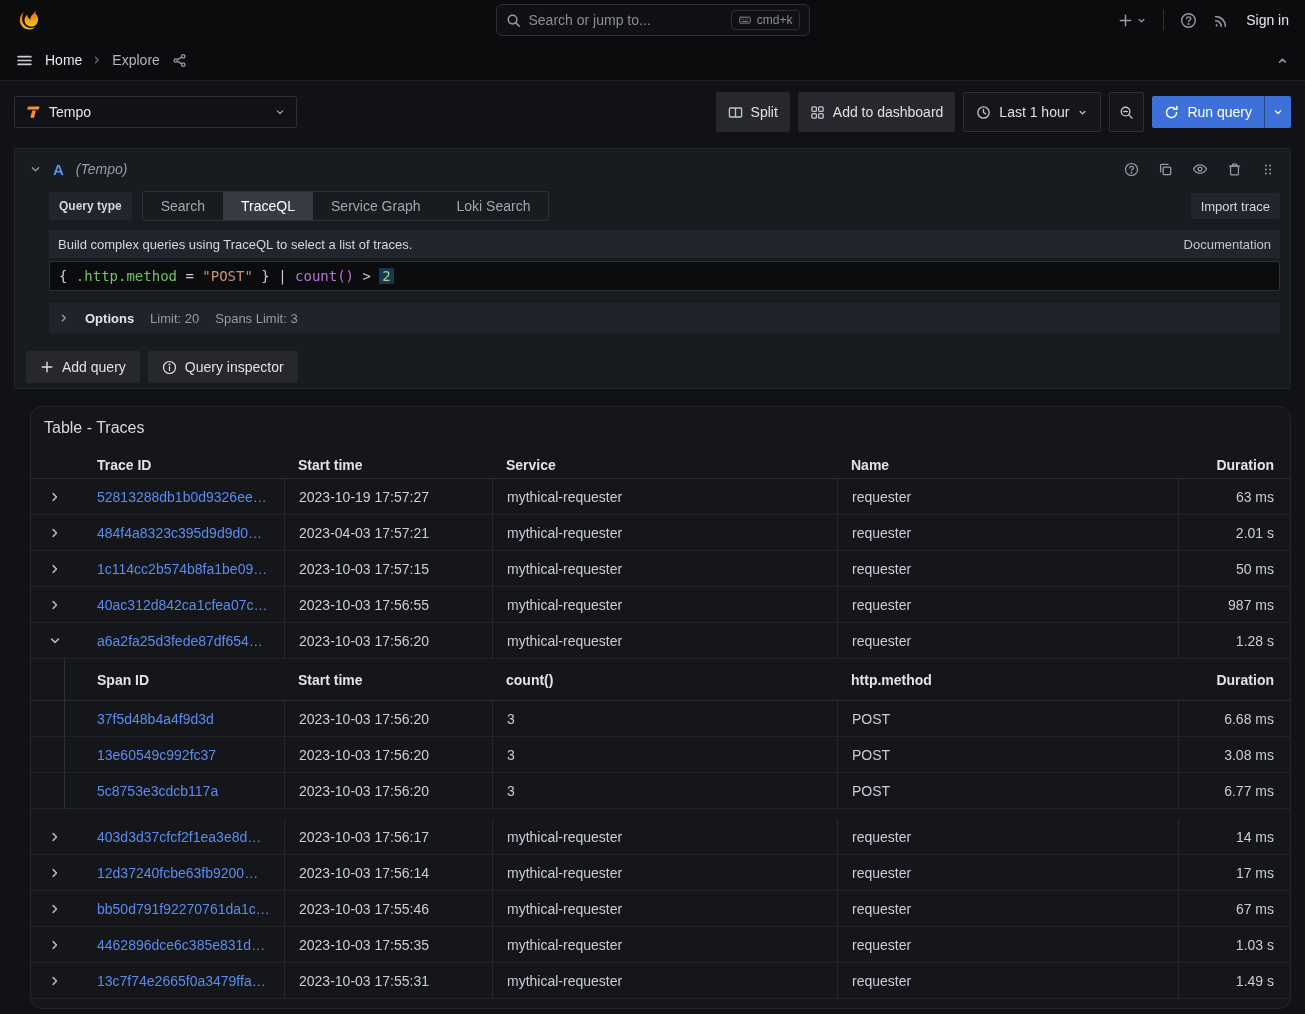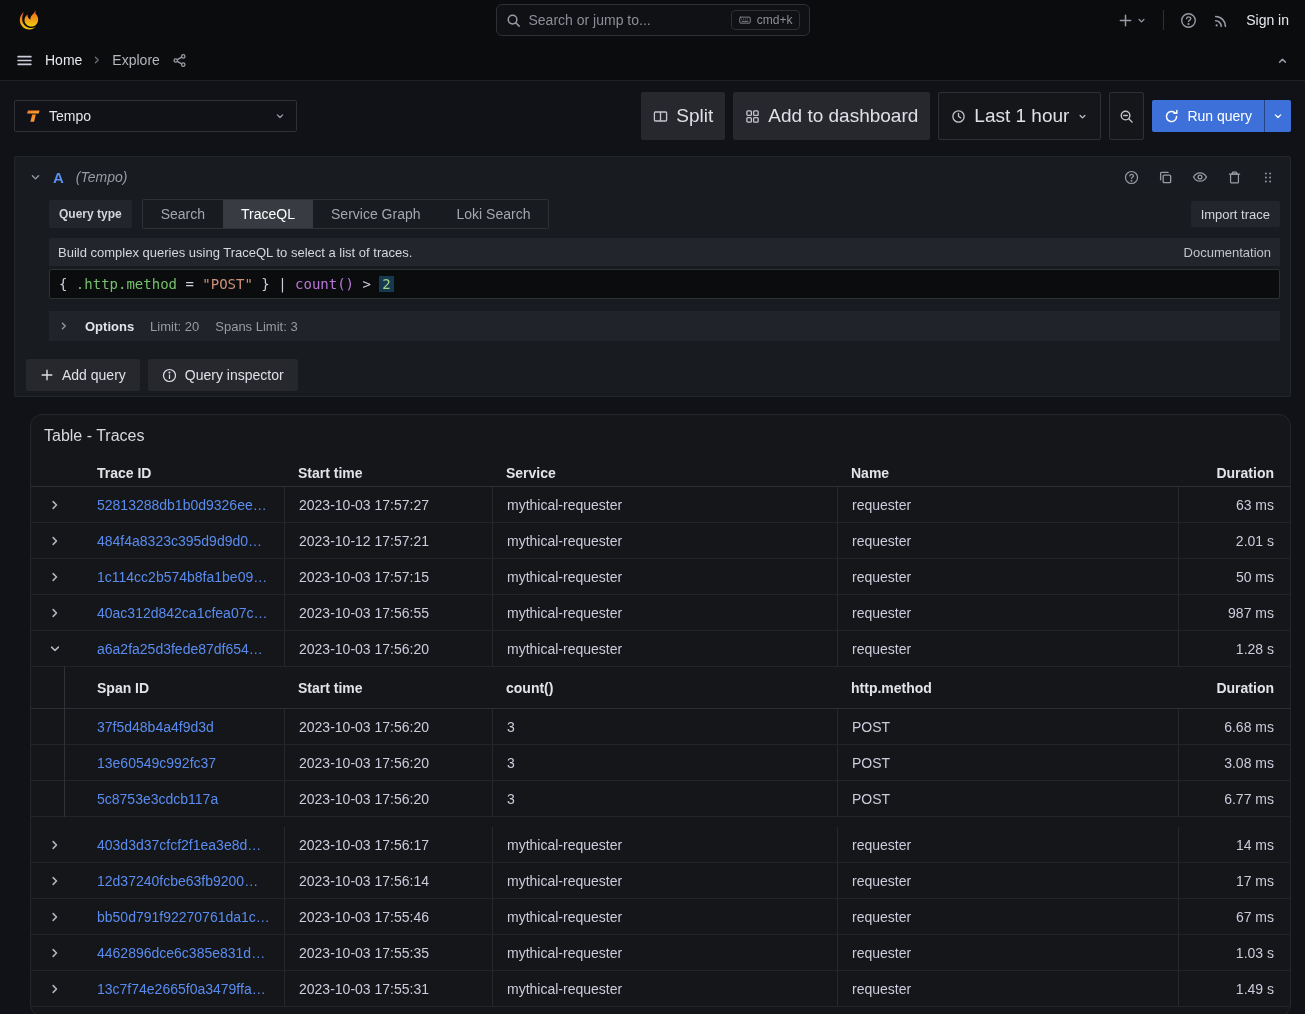--- a/index.html
+++ b/index.html
@@ -40,22 +40,22 @@
   .crumb-right{margin-left:auto;color:var(--dim);}
 
   
   .page{padding:11px 14px 0;}
   .toolbar{display:flex;justify-content:space-between;align-items:center;margin-bottom:16px;}
   .ds-picker{width:283px;height:32px;border:1px solid var(--border-strong);border-radius:2px;
     display:flex;align-items:center;gap:8px;padding:12px 10px;background:var(--bg-page);}
   .ds-picker .lbl{color:#e4e5ea;font-size:14px;}
   .ds-picker .chev{margin-left:auto;color:var(--dim);}
   .toolbar-right{display:flex;align-items:center;gap:8px;}
-  .tbtn{height:48px;border-radius:2px;display:flex;align-items:center;gap:8px;padding:0 12px;
-    font-size:19px;font-weight:500;color:#dfe0e6;}
+  .tbtn{height:40px;border-radius:2px;display:flex;align-items:center;gap:8px;padding:0 12px;
+    font-size:14px;font-weight:500;color:#dfe0e6;}
   .tbtn.fill{background:var(--bg-btn);}
   .tbtn.outline{background:#15161a;border:1px solid var(--border-strong);}
   .tbtn .ic{color:#c3c4cd;}
   .runquery{display:flex;height:32px;border-radius:2px;overflow:hidden;background:var(--accent-blue);color:#fff;}
   .rq-main{display:flex;align-items:center;gap:8px;padding:0 12px;font-weight:500;font-size:14px;}
   .rq-chev{display:flex;align-items:center;padding:0 7px;border-left:1px solid rgba(10,15,30,.45);}
 
   
   .qpanel{border:1px solid var(--border);border-radius:2px;background:var(--bg-panel);height:241px;}
   .qp-header{height:40px;display:flex;align-items:center;gap:12px;padding:0 15px;}
@@ -413,37 +413,37 @@
           <div class="cell cell-exp">
             <span>
               <svg width="12" height="12" viewBox="0 0 16 16" fill="none" stroke="currentColor" stroke-width="2" stroke-linecap="round" stroke-linejoin="round">
                 <path d="M5.5 3.5 10 8l-4.5 4.5"></path>
               </svg>
             </span>
           </div>
           <div class="cell cell-id">
             <a class="tlink">52813288db1b0d9326ee…</a>
           </div>
-          <div class="cell">2023-10-03 17:57:27</div>
+          <div class="cell">2023-10-19 17:57:27</div>
           <div class="cell">mythical-requester</div>
           <div class="cell">requester</div>
           <div class="cell cell-dur">63 ms</div>
         </div>
         <div class="grid-row data-row">
           <div class="cell cell-exp">
             <span>
               <svg width="12" height="12" viewBox="0 0 16 16" fill="none" stroke="currentColor" stroke-width="2" stroke-linecap="round" stroke-linejoin="round">
                 <path d="M5.5 3.5 10 8l-4.5 4.5"></path>
               </svg>
             </span>
           </div>
           <div class="cell cell-id">
             <a class="tlink">484f4a8323c395d9d9d0…</a>
           </div>
-          <div class="cell">2023-10-12 17:57:21</div>
+          <div class="cell">2023-04-03 17:57:21</div>
           <div class="cell">mythical-requester</div>
           <div class="cell">requester</div>
           <div class="cell cell-dur">2.01 s</div>
         </div>
         <div class="grid-row data-row">
           <div class="cell cell-exp">
             <span>
               <svg width="12" height="12" viewBox="0 0 16 16" fill="none" stroke="currentColor" stroke-width="2" stroke-linecap="round" stroke-linejoin="round">
                 <path d="M5.5 3.5 10 8l-4.5 4.5"></path>
               </svg>

